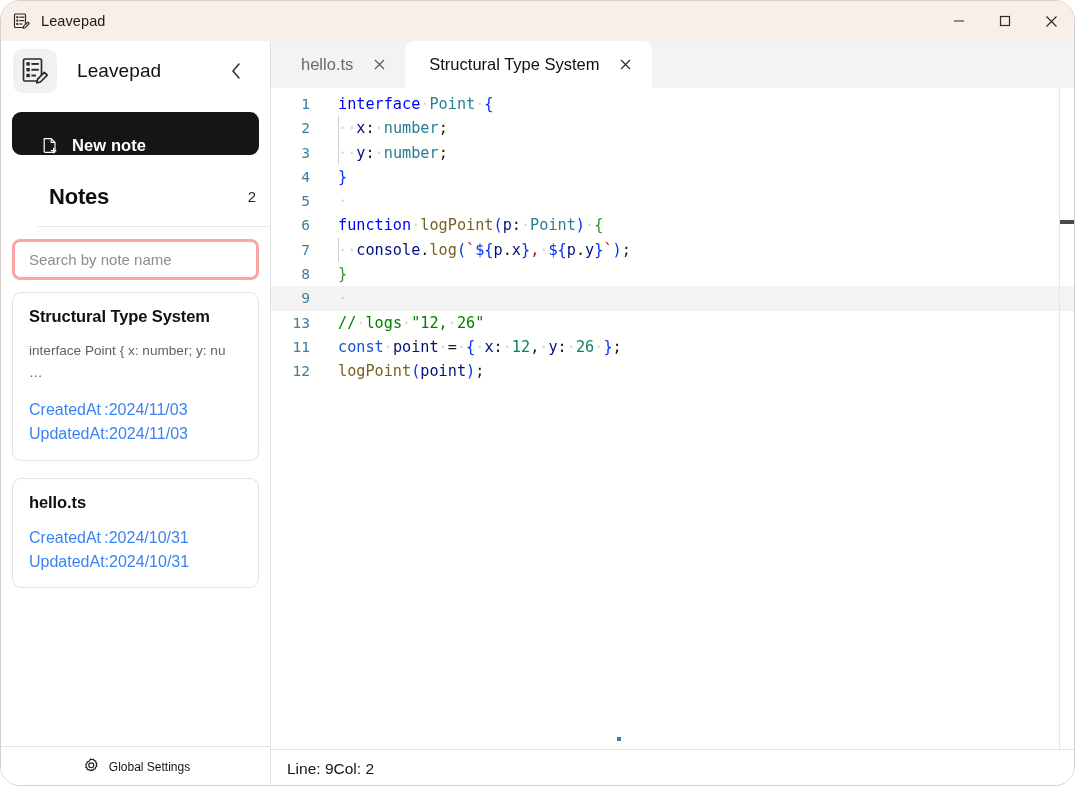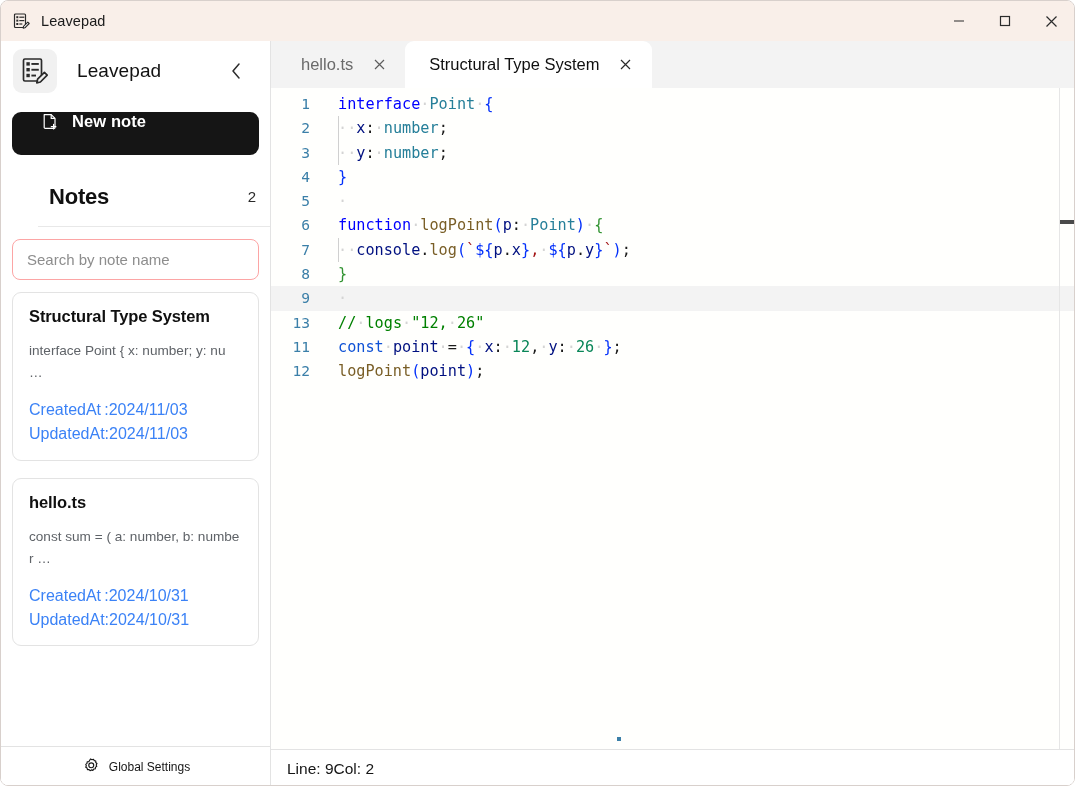--- a/index.html
+++ b/index.html
@@ -11,21 +11,21 @@
     font-family: "Liberation Sans", sans-serif;
     -webkit-font-smoothing: antialiased;
   }
 
   #app {
     position: relative;
     width: 1075px;
     height: 786px;
     background: #ffffff;
     border: 1px solid #d8d0cc;
-    border-radius: 8px;
+    border-radius: 20px;
     overflow: hidden;
   }
 
   
   .titlebar {
     position: absolute;
     top: 0; left: 0;
     width: 1073px;
     height: 40px;
     background: #f9efe9;
@@ -96,21 +96,21 @@
     color: #2d2d2d;
   }
 
   .newnote-wrap { padding: 11px 11px 0 11px; }
   .newnote {
     height: 43px;
     background: #151515;
     color: #ffffff;
     border-radius: 9px;
     display: flex;
-    align-items: flex-start;
+    align-items: flex-end;
     padding-left: 28px;
     font-size: 16.5px;
     font-weight: bold;
     letter-spacing: 0.1px;
   }
   .newnote-icon {
     width: 19px; height: 19px;
     display: flex; align-items: center; justify-content: center;
     margin-right: 13px;
     flex: 0 0 auto;
@@ -134,21 +134,21 @@
   }
   .notes-count {
     font-size: 15px;
     color: #2a2a2a;
   }
 
   .search-wrap { padding: 12px 11px 0 11px; }
   .search-input {
     width: 100%;
     height: 41px;
-    border: 1px solid #fca5a5;
+    border: 3px solid #fca5a5;
     border-radius: 8px;
     background: #ffffff;
     padding: 0 14px;
     font-size: 15px;
     color: #2a2a2a;
     font-family: "Liberation Sans", sans-serif;
     outline: none;
   }
   .search-input::placeholder { color: #8d8d8d; }
 
@@ -419,21 +419,20 @@
 
       <div class="note-card">
         <div class="note-card-title">Structural Type System</div>
         <div class="note-card-excerpt">interface Point { x: number; y: nu …</div>
         <div class="note-meta-row"><span>CreatedAt :</span><span>2024/11/03</span></div>
         <div class="note-meta-row"><span>UpdatedAt:</span><span>2024/11/03</span></div>
       </div>
 
       <div class="note-card">
         <div class="note-card-title">hello.ts</div>
-        <div class="note-card-excerpt">const sum = ( a: number, b: number …</div>
         <div class="note-meta-row"><span>CreatedAt :</span><span>2024/10/31</span></div>
         <div class="note-meta-row"><span>UpdatedAt:</span><span>2024/10/31</span></div>
       </div>
 
     </div>
 
     <div class="global-settings">
       <span>
         <svg width="19" height="19" viewBox="0 0 20 20">
           <path d="M10 1.6 L11.6 2.4 L13.1 1.9 L14 3.4 L15.6 3.7 L15.5 5.4 L16.8 6.4 L16 7.9 L16.6 9.4 L15.2 10.3 L15.1 12 L13.4 12.2 L12.5 13.6 L11 13.1 L9.6 14 L8.5 12.8 L6.8 12.9 L6.4 11.2 L5 10.4 L5.6 8.8 L5 7.3 L6.3 6.3 L6.5 4.6 L8.2 4.5 Z" transform="translate(0,1.5)" fill="none" stroke="#151515" stroke-width="1.2" stroke-linejoin="round"></path>

